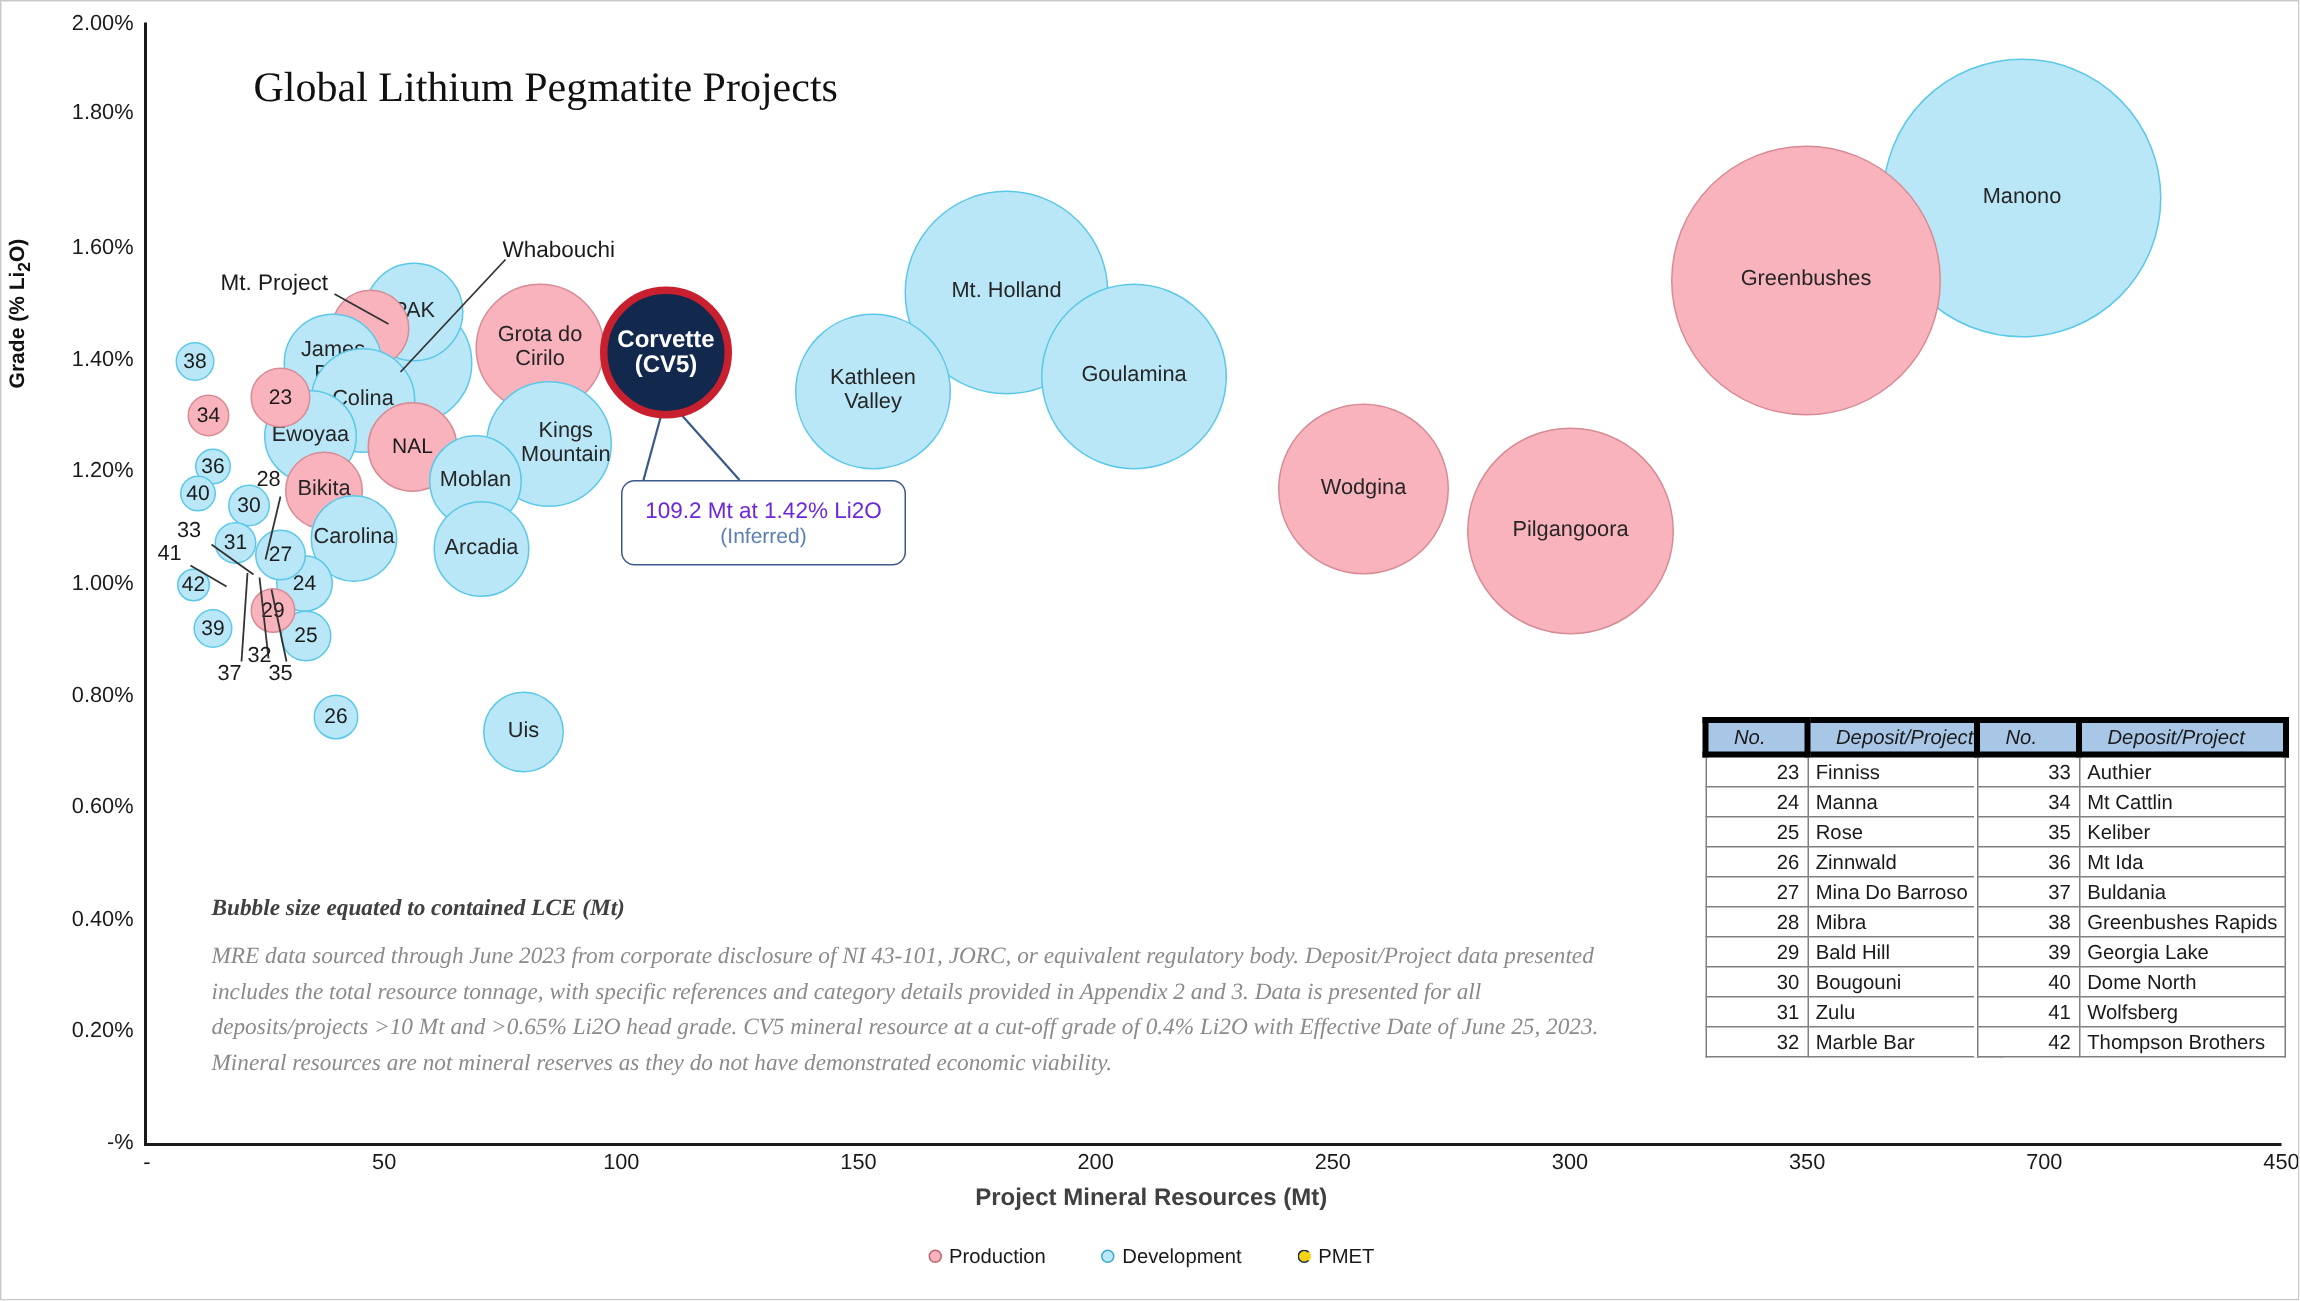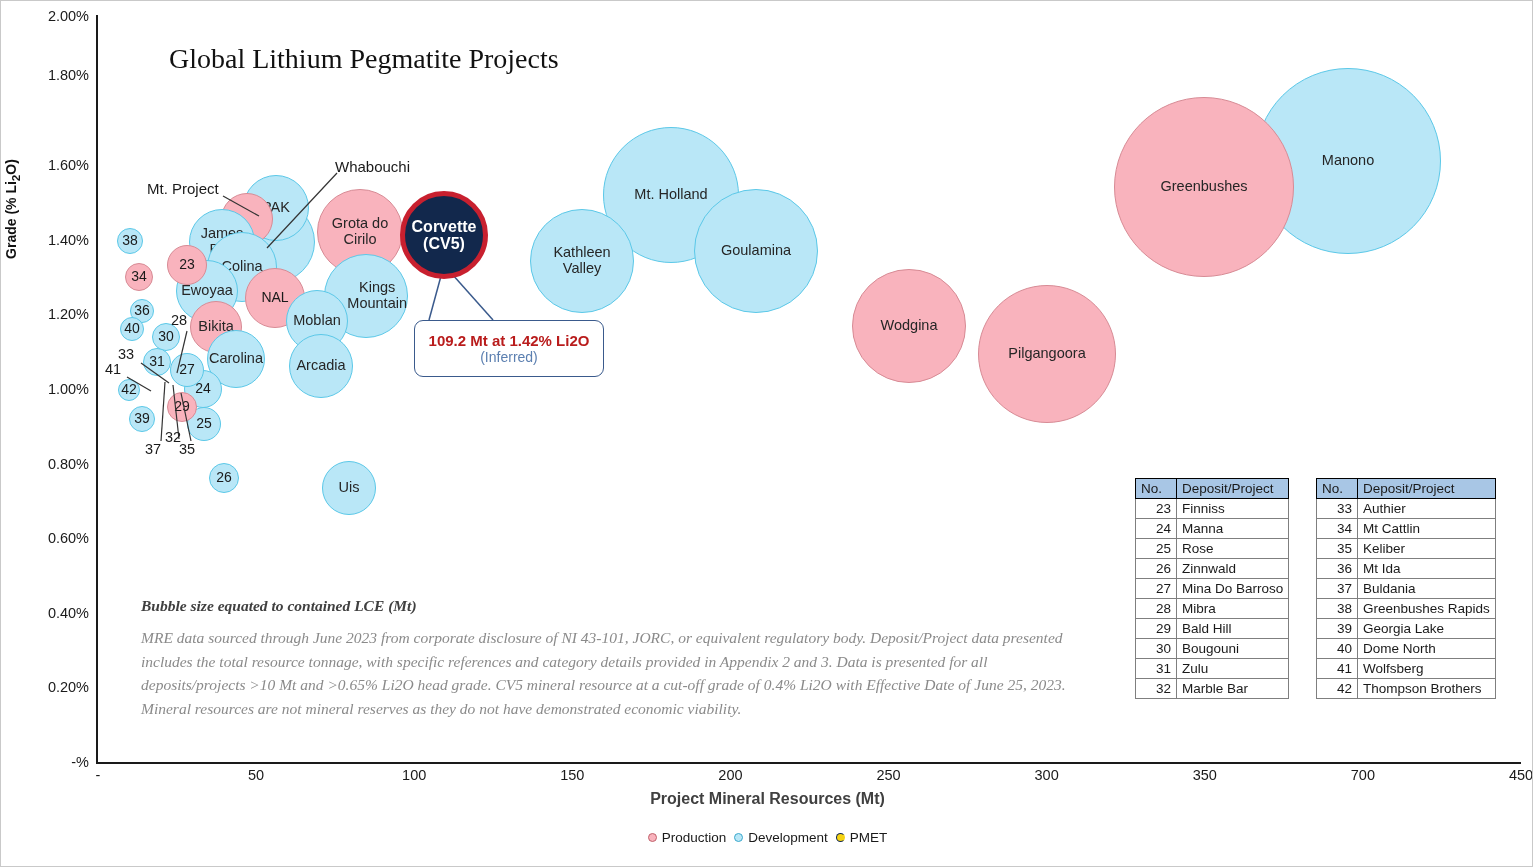--- a/index.html
+++ b/index.html
@@ -40,45 +40,45 @@
   .leader-label{position:absolute;font-size:15px;color:#1a1a1a;white-space:nowrap;}
   .leader-num{position:absolute;font-size:14.5px;color:#1a1a1a;white-space:nowrap;}
   svg.overlay{position:absolute;left:0;top:0;width:1533px;height:867px;
               pointer-events:none;overflow:visible;}
 
   
   #callout{position:absolute;left:413px;top:319px;width:188px;height:55px;
            border:1.5px solid #3a5a8c;border-radius:9px;background:#fff;
            display:flex;flex-direction:column;align-items:center;
            justify-content:center;}
-  #callout .c1{font-size:15px;font-weight:bold;color:#b91c1c;}
+  #callout .c1{font-size:15px;font-weight:normal;color:#6d28d9;}
   #callout .c2{font-size:14px;color:#5b7fb0;}
 
   
   #foot-head{position:absolute;left:140px;top:596px;font-size:15.5px;
              font-style:italic;font-weight:bold;color:#404040;
              font-family:"Liberation Serif",serif;}
   #foot-body{position:absolute;left:140px;top:625px;width:950px;
              font-size:15.5px;font-style:italic;color:#8a8a8a;
              font-family:"Liberation Serif",serif;line-height:1.52;}
 
   
   .ref-table{position:absolute;border-collapse:collapse;
              font-size:13.5px;color:#1a1a1a;background:#fff;}
-  .ref-table th{background:#a8c6e5;border:1px solid #000000;
-                font-weight:normal;padding:2px 5px;text-align:left;}
+  .ref-table th{background:#a8c6e5;border:4px solid #000000;
+                font-weight:normal;padding:2px 17px;text-align:left;font-style:italic;}
   .ref-table th.no{width:30px;text-align:left;}
   .ref-table td{border:1px solid #7f7f7f;padding:2px 5px;}
   .ref-table td.no{text-align:right;width:26px;}
   #table-left{left:1134px;top:477px;}
   #table-right{left:1315px;top:477px;}
 
   
   #legend{position:absolute;left:0;top:829px;width:1533px;
-          display:flex;justify-content:center;gap:8px;align-items:center;}
+          display:flex;justify-content:center;gap:37px;align-items:center;}
   .lg-item{display:flex;align-items:center;gap:5px;font-size:13.5px;color:#1a1a1a;}
   .lg-dot{width:9px;height:9px;border-radius:50%;box-sizing:border-box;}
   .lg-prod{background:#f9b3bd;border:1.4px solid #c0626c;}
   .lg-dev{background:#b9e7f7;border:1.4px solid #3aa8cc;}
   .lg-pmet{background:#f5d312;border:1.4px solid #12284c;
            border-right-color:transparent;}
 </style>
 </head>
 <body>
 
@@ -115,21 +115,21 @@
     </div>
 
   <div id="ytitle">
     <span>Grade (% Li</span><sub>2</sub><span>O)</span>
   </div>
   <div id="xtitle">Project Mineral Resources (Mt)</div>
 
   <div id="chart-title">Global Lithium Pegmatite Projects</div>
 
   <div id="bubbles">
-      <div class="bubble b-dev" style="left: 1254px; top: 67px; width: 186px; height: 186px;">
+      <div class="bubble b-dev" style="left: 1254px; top: 38px; width: 186px; height: 186px;">
         <span class="blabel">Manono</span>
       </div>
       <div class="bubble b-prod" style="left: 1113px; top: 96px; width: 180px; height: 180px;">
         <span class="blabel">Greenbushes</span>
       </div>
       <div class="bubble b-prod" style="left: 851px; top: 268px; width: 114px; height: 114px;">
         <span class="blabel">Wodgina</span>
       </div>
       <div class="bubble b-prod" style="left: 977px; top: 284px; width: 138px; height: 138px;">
         <span class="blabel">Pilgangoora</span>

